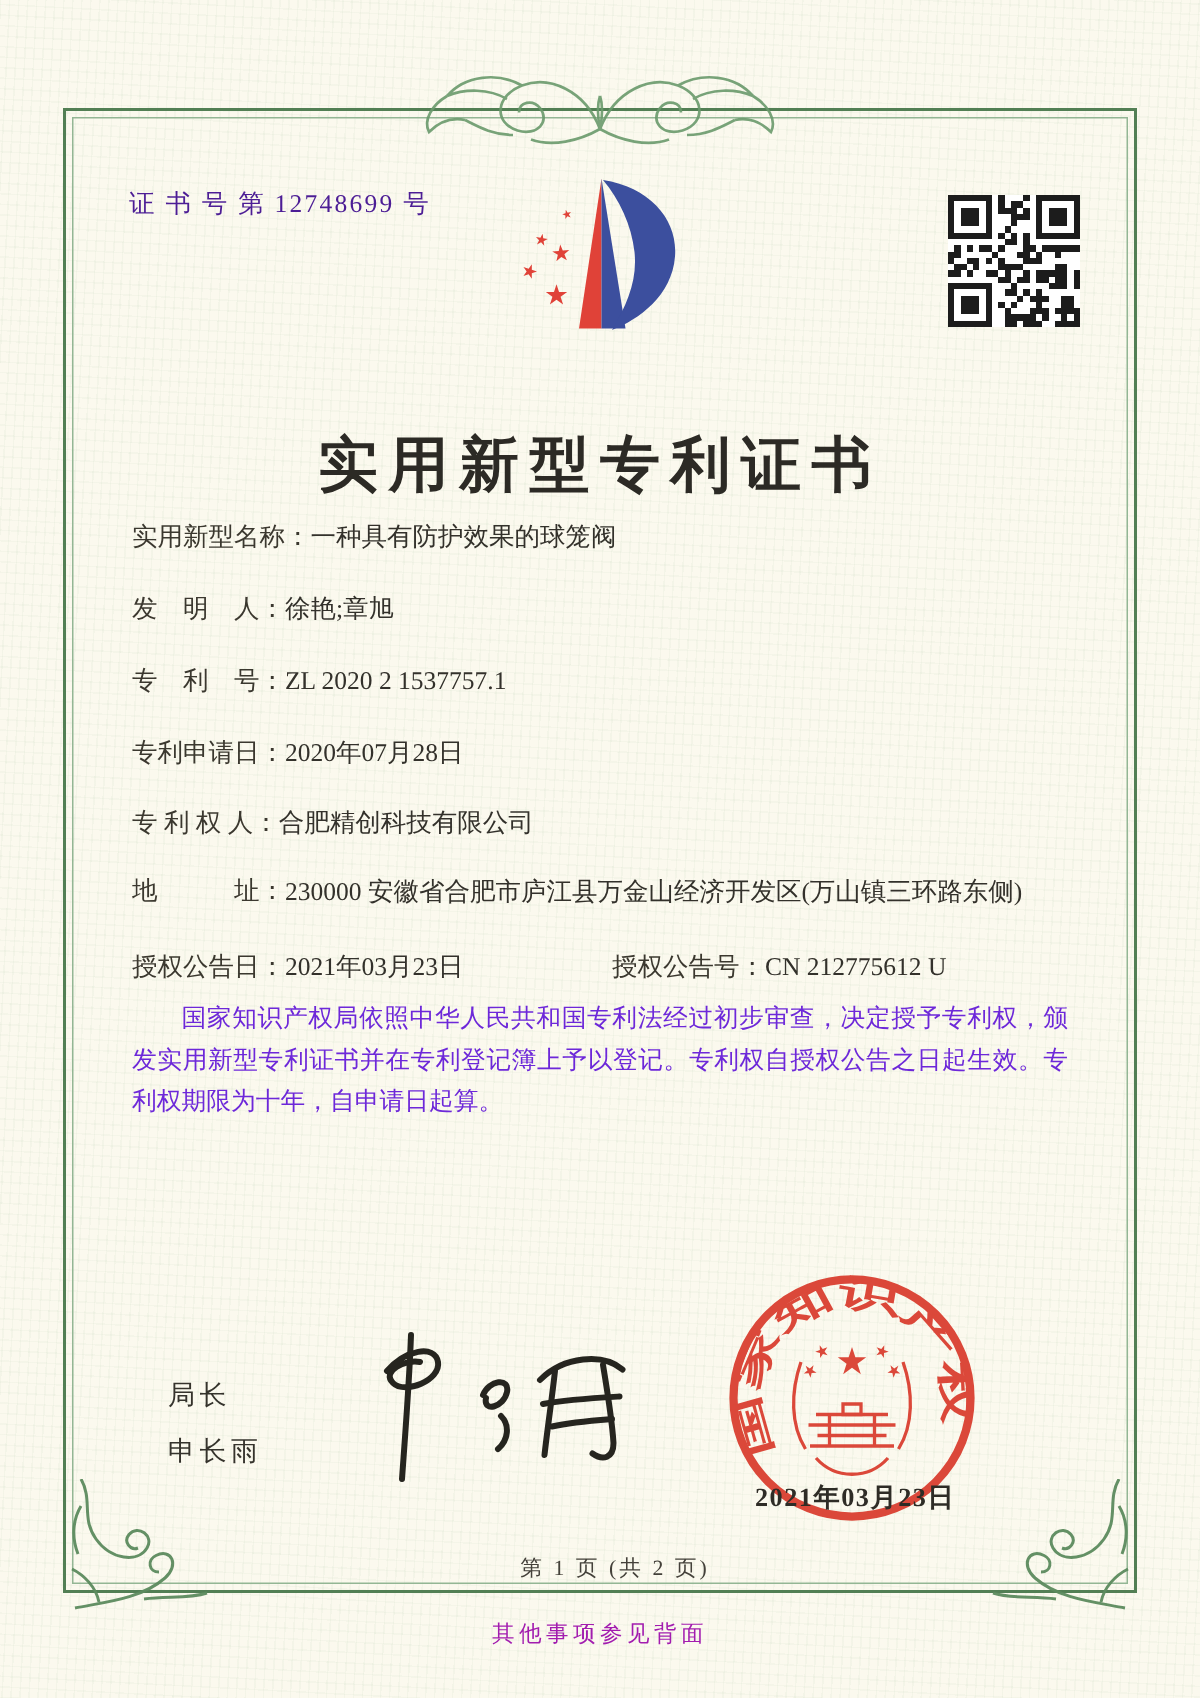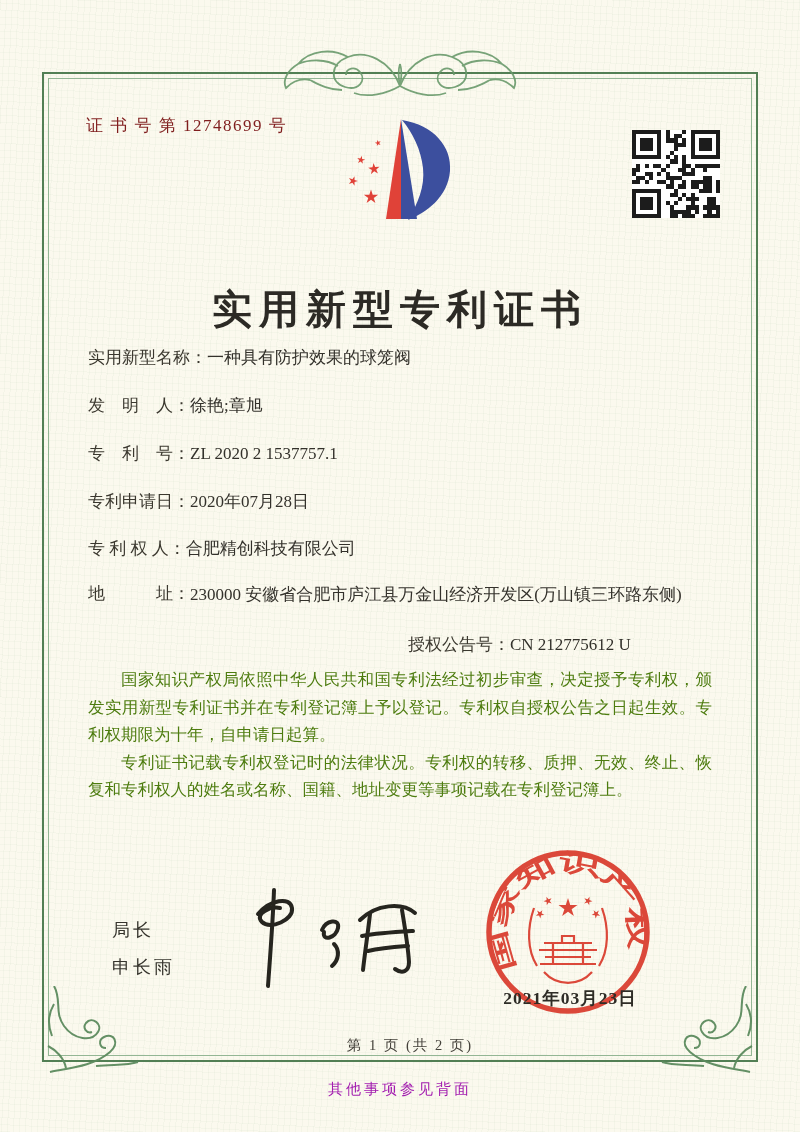--- a/index.html
+++ b/index.html
@@ -9,31 +9,31 @@
     background:
       repeating-linear-gradient(93deg, rgba(125,170,125,0.06) 0 1px, transparent 1px 6px),
       repeating-linear-gradient(3deg, rgba(125,170,125,0.05) 0 1px, transparent 1px 7px),
       #fbf9ee;
     color:#3b382f;
   }
   .abs{position:absolute;}
   
   .frame-outer{position:absolute;left:42px;top:72px;right:42px;bottom:70px;border:2.5px solid #527f54;}
   .frame-inner{position:absolute;left:48px;top:78px;right:48px;bottom:76px;border:1px solid #93b694;}
-  .cert-no{position:absolute;left:86px;top:114px;font-size:17px;letter-spacing:1.5px;color:#7f1d1d;}
+  .cert-no{position:absolute;left:86px;top:124px;font-size:17px;letter-spacing:1.5px;color:#4c1d95;}
   .title{position:absolute;left:0;right:0;top:255px;text-align:center;
          font-size:40px;font-weight:700;letter-spacing:7px;color:#2c2a25;}
   .fields{position:absolute;left:88px;top:0;width:630px;font-size:17px;}
   .field{position:absolute;left:0;white-space:nowrap;}
   .flabel{color:#3b382f;margin-top:24px;}
   .fvalue{color:#33312b;text-align:center;}
   .fvalue.wrap{display:inline-block;vertical-align:top;white-space:normal;max-width:548px;line-height:26px;}
   .pair2{position:absolute;left:320px;top:0;}
   .paras{position:absolute;left:88px;right:88px;top:666px;font-size:16.5px;line-height:27.5px;
-         text-align:justify;color:#4d7c0f;}
+         text-align:justify;color:#6d28d9;font-family:Liberation Mono, monospace;}
   .paras p{margin:0;text-indent:2em;}
   .sig-block{position:absolute;left:112px;top:918px;font-size:18px;letter-spacing:3px;color:#35332c;}
   .sig-block div{margin-bottom:13px;}
   .footer-page{position:absolute;left:0;right:0;top:1036px;text-align:center;
                font-size:14.5px;letter-spacing:2px;color:#44413a;margin-left:20px;}
   .back-note{position:absolute;left:0;right:0;top:1080px;text-align:center;
              font-size:15px;letter-spacing:3px;color:#a21caf;}
   .seal-date{position:absolute;left:470px;top:986px;width:200px;text-align:center;
              font-size:17.5px;font-weight:600;letter-spacing:1px;color:#2e2c26;}
   svg{display:block;}
@@ -246,29 +246,31 @@
   <div class="field" style="top:490px">
     <span class="flabel">专利申请日：</span><span class="fvalue">2020年07月28日</span>
   </div>
   <div class="field" style="top:537px">
     <span class="flabel">专 利 权 人：</span><span class="fvalue">合肥精创科技有限公司</span>
   </div>
   <div class="field" style="top:582px">
     <span class="flabel">地　　　址：</span><span class="fvalue wrap">230000 安徽省合肥市庐江县万金山经济开发区(万山镇三环路东侧)</span>
   </div>
   <div class="field" style="top:633px">
+    <span>
+      <span class="flabel">授权公告日：</span><span class="fvalue">2021年03月23日</span>
+    </span>
     <span class="pair2">
       <span class="flabel">授权公告号：</span><span class="fvalue">CN 212775612 U</span>
     </span>
   </div>
 </div>
 
 <div class="paras">
   <p>国家知识产权局依照中华人民共和国专利法经过初步审查，决定授予专利权，颁发实用新型专利证书并在专利登记簿上予以登记。专利权自授权公告之日起生效。专利权期限为十年，自申请日起算。</p>
-  <p>专利证书记载专利权登记时的法律状况。专利权的转移、质押、无效、终止、恢复和专利权人的姓名或名称、国籍、地址变更等事项记载在专利登记簿上。</p>
 </div>
 
 <div class="sig-block">
   <div>局长</div>
   <div>申长雨</div>
 </div>
 
 <svg class="abs" style="left:218px;top:880px;" width="210" height="118" viewBox="0 0 210 118">
   <g stroke="#26251f" stroke-width="4" fill="none" stroke-linecap="round" stroke-linejoin="round">
     <path d="M40,34 C52,20 72,16 74,28 C76,40 52,50 44,42 C36,34 52,26 62,28"></path>

